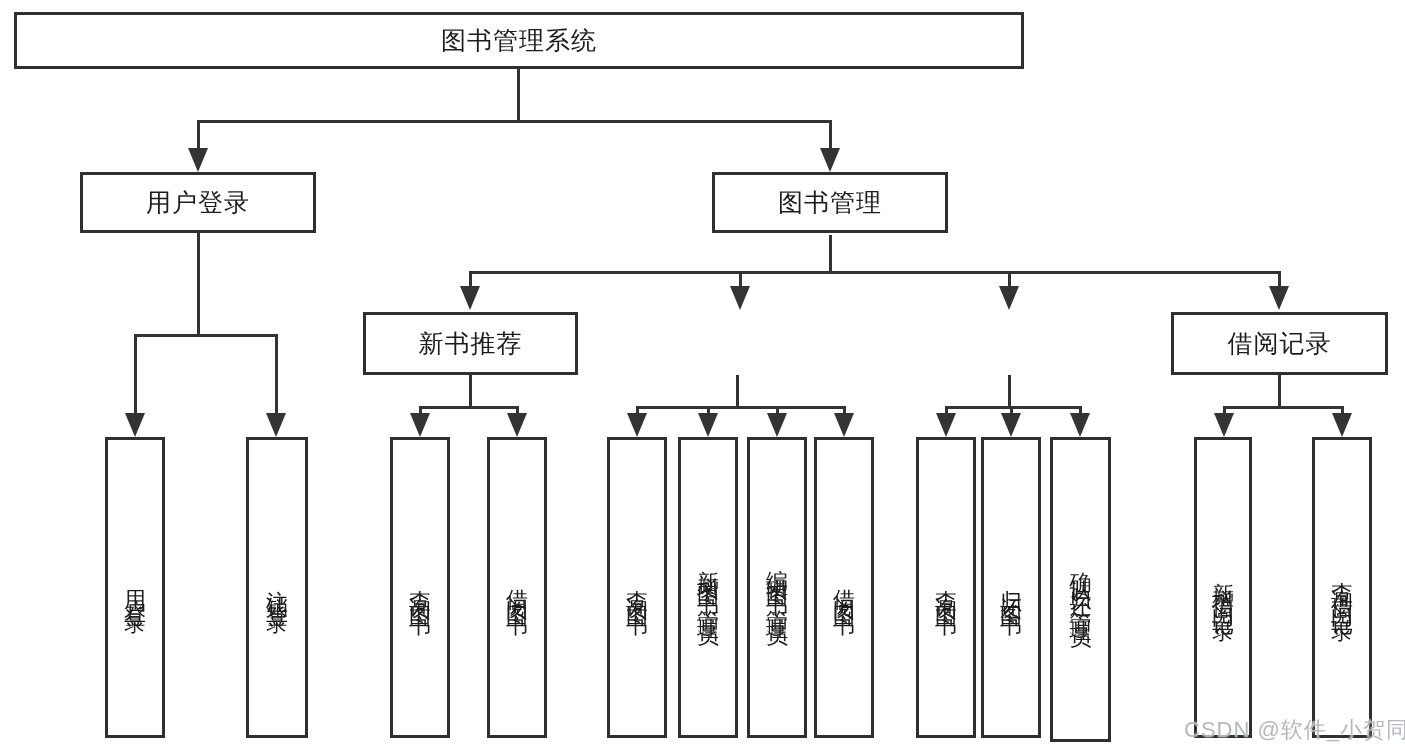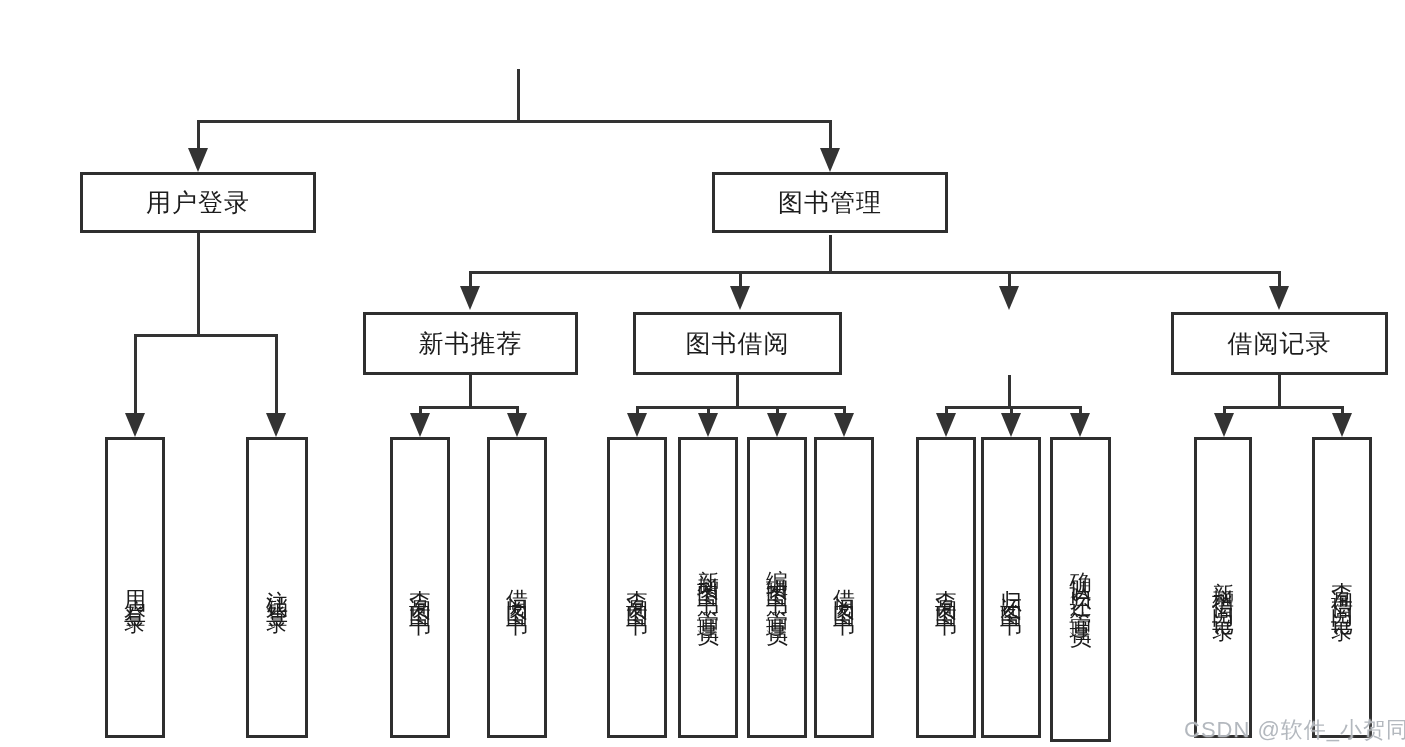--- a/index.html
+++ b/index.html
@@ -61,26 +61,26 @@
     text-shadow: 0 0 2px #ffffff;
     white-space: nowrap;
     z-index: 10;
   }
 </style>
 </head>
 <body>
 
 <div class="canvas">
 
+  <div class="hbox" style="left:14px; top:12px; width:1010px; height:57px;">图书管理系统</div>
 
   <div class="hbox" style="left:80px; top:172px; width:236px; height:61px;">用户登录</div>
   <div class="hbox" style="left:712px; top:172px; width:236px; height:61px;">图书管理</div>
 
   <div class="hbox" style="left:363px; top:312px; width:215px; height:63px;">新书推荐</div>
-  <div class="hbox" style="left:633px; top:312px; width:209px; height:63px;">图书借阅</div>
   <div class="hbox" style="left:1171px; top:312px; width:217px; height:63px;">借阅记录</div>
 
   <div class="vbox" style="left:105px; top:437px; width:60px; height:301px;">用户登录</div>
   <div class="vbox" style="left:246px; top:437px; width:62px; height:301px;">注销登录</div>
 
   <div class="vbox" style="left:390px; top:437px; width:60px; height:301px;">查询图书</div>
   <div class="vbox" style="left:487px; top:437px; width:60px; height:301px;">借阅图书</div>
 
   <div class="vbox" style="left:607px; top:437px; width:60px; height:301px;">查询图书</div>
   <div class="vbox" style="left:678px; top:437px; width:60px; height:301px;">新增图书（管理员）</div>

